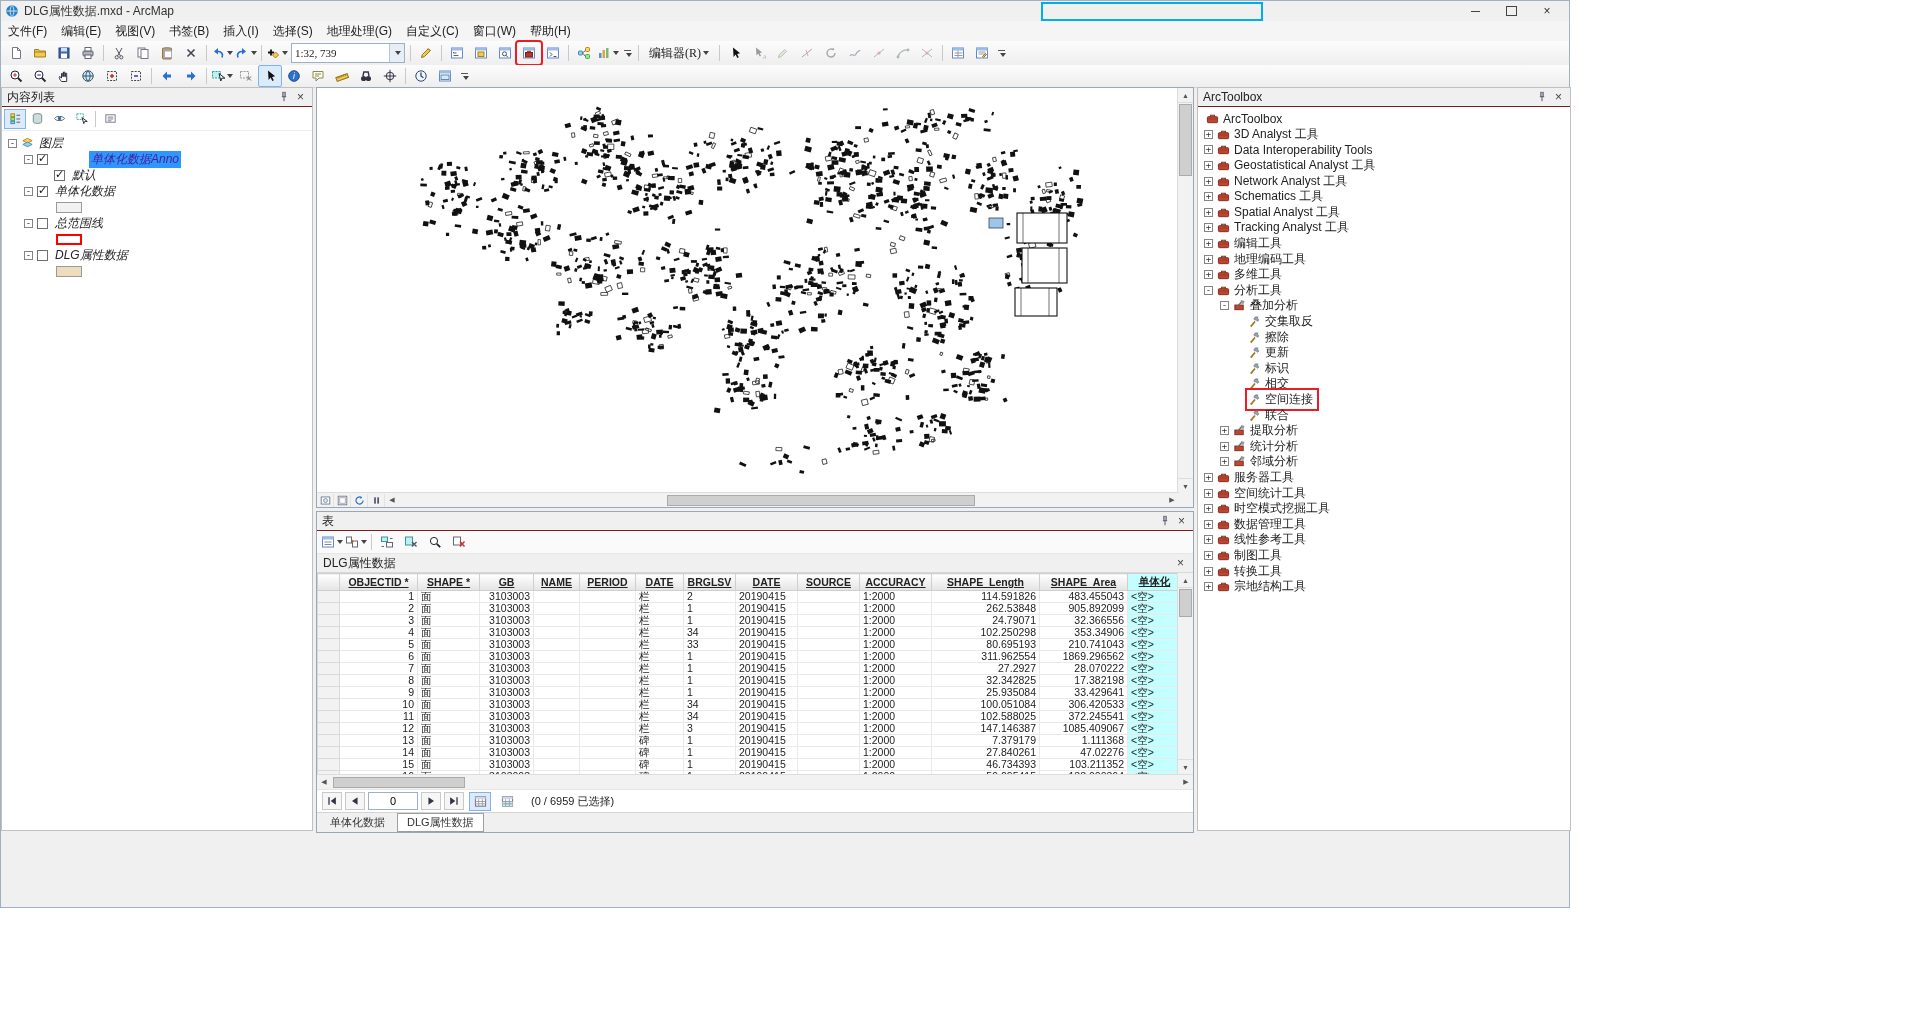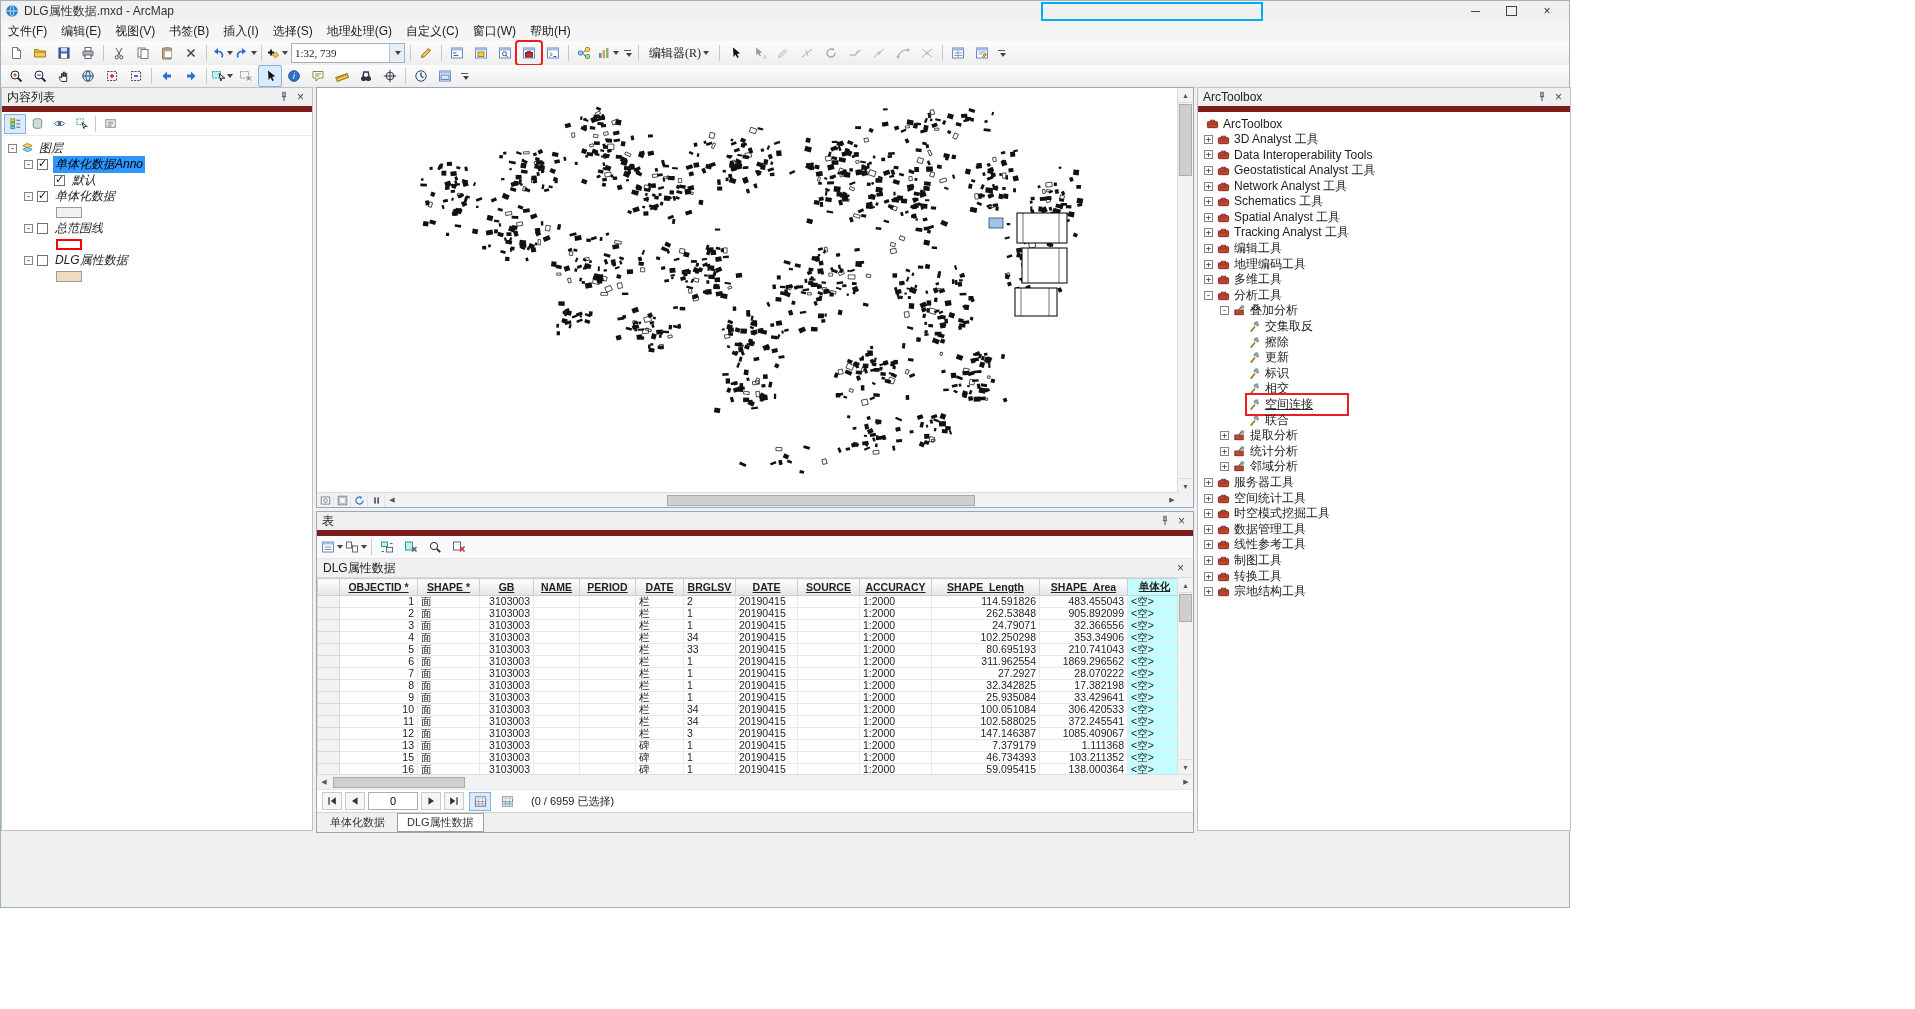--- a/index.html
+++ b/index.html
@@ -34,36 +34,36 @@
   .tsep{width:1px;height:16px;background:#c9c9c9;margin:0 3px;flex:0 0 1px;}
   .red-annot{outline:2px solid #ec1c24;outline-offset:0px;}
   .combo{display:flex;align-items:center;width:112px;height:18px;border:1px solid #9db0c4;background:#fff;font-size:11px;margin:0 2px;}
   .combo-text{flex:1;padding:0 3px;white-space:nowrap;overflow:hidden;}
   .combo-btn{width:14px;height:100%;display:flex;align-items:center;justify-content:center;background:#e8eef5;border-left:1px solid #b7c6d6;}
   .editor-btn{display:flex;align-items:center;height:20px;padding:0 6px;font-size:12px;border:1px solid transparent;}
   .overflow-btn{display:flex;flex-direction:column;align-items:center;justify-content:center;width:11px;height:20px;margin:0 2px;}
   .overflow-bar{width:7px;border-top:1px solid #555;margin-bottom:2px;}
 
   
-  .panel-header{height:18px;display:flex;align-items:center;background:#f0f0f0;border-bottom:6px solid #7f1d1d;padding:0 5px;font-size:12px;}
+  .panel-header{height:18px;display:flex;align-items:center;background:#f0f0f0;border-bottom:1px solid #7f1d1d;padding:0 5px;font-size:12px;}
   .ph-icons{margin-left:auto;display:flex;align-items:center;gap:4px;}
   .xbtn{font-size:12px;color:#444;width:13px;text-align:center;line-height:13px;}
 
   
   .toc-panel{position:absolute;left:0;top:86px;width:312px;height:744px;background:#fff;border:1px solid #c0c0c0;box-sizing:border-box;}
   .toc-toolbar{height:21px;display:flex;align-items:center;padding:1px 2px;border-bottom:1px solid #ececec;}
   .sbtn{width:20px;height:18px;display:flex;align-items:center;justify-content:center;border:1px solid transparent;}
   .sbtn.pressed{border-color:#7eb4ea;background:#dcebfc;}
   .tree{padding:4px 0 0 6px;font-size:12px;}
   .trow{display:flex;align-items:center;height:16px;white-space:nowrap;}
   .expander{flex:0 0 9px;width:9px;height:9px;border:1px solid #848484;background:#fff;color:#333;font-size:9px;line-height:7px;text-align:center;margin-right:4px;box-sizing:border-box;font-family:"DejaVu Sans Mono",monospace;}
   .chk{flex:0 0 11px;width:11px;height:11px;border:1px solid #707070;background:#fff;margin-right:5px;position:relative;box-sizing:border-box;}
   .chk.checked::after{content:"✓";position:absolute;left:0;top:-3px;font-size:11px;color:#111;}
   .lbl{padding:0 2px;font-style:italic;}
-  .lbl.sel{background:#2e96ff;color:#000000;}
+  .lbl.sel{background:#2e96ff;color:#4c1d95;margin-left:36px;}
   .swatch{display:inline-block;width:26px;height:11px;box-sizing:border-box;}
 
   
   .map-panel{position:absolute;left:315px;top:86px;width:878px;height:421px;background:#fff;border:1px solid #9aa7b8;box-sizing:border-box;overflow:hidden;}
   #map-svg{position:absolute;left:0;top:0;}
   .vscroll{position:absolute;top:0;right:0;width:15px;background:#f2f2f2;border-left:1px solid #ddd;}
   .map-panel .vscroll{bottom:14px;}
   .scrollarrow{height:14px;display:flex;align-items:center;justify-content:center;font-size:7px;color:#555;background:#f2f2f2;border-bottom:1px solid #ddd;}
   .scrollarrow.bottom{position:absolute;bottom:0;left:0;right:0;border-top:1px solid #ddd;border-bottom:none;}
   .vthumb{position:absolute;left:1px;right:1px;background:#cfcfcf;border:1px solid #aaa;}
@@ -96,21 +96,21 @@
   .table-tabs{height:19px;display:flex;align-items:center;background:#f0f0f0;border-top:1px solid #d4d4d4;padding:0 4px;font-size:11px;gap:3px;}
   .ttab{padding:1px 9px;color:#333;}
   .ttab.active{background:#fff;border:1px solid #9f9f9f;}
 
   
   .toolbox-panel{position:absolute;left:1196px;top:86px;width:374px;height:744px;background:#fff;border:1px solid #c0c0c0;box-sizing:border-box;overflow:hidden;}
   #tb-tree{padding:4px 0 0 6px;font-size:12px;}
   #tb-tree .trow{height:15.6px;}
   .tb-wrap{display:inline-flex;align-items:center;}
   .tb-label{padding:0 3px;}
-  .hl-red{outline:2px solid #ec1c24;outline-offset:1px;padding-right:30px;text-decoration:underline;}
+  .hl-red{outline:2px solid #ec1c24;outline-offset:1px;}
   #tb-tree .icon{margin-right:1px;}
 </style>
 </head>
 <body>
 
 <div class="canvas">
   <div class="window">
 
     <div class="titlebar">
       <span class="icon" id="app-icon">
@@ -2284,20 +2284,36 @@
                 <td>1</td>
                 <td>20190415</td>
                 <td></td>
                 <td>1:2000</td>
                 <td class="r">7.379179</td>
                 <td class="r">1.111368</td>
                 <td class="cyan">&lt;空&gt;</td>
               </tr>
               <tr>
                 <td class="rowsel"></td>
+                <td class="r">14</td>
+                <td>面</td>
+                <td class="r">3103003</td>
+                <td></td>
+                <td></td>
+                <td>碑</td>
+                <td>1</td>
+                <td>20190415</td>
+                <td></td>
+                <td>1:2000</td>
+                <td class="r">27.840261</td>
+                <td class="r">47.02276</td>
+                <td class="cyan">&lt;空&gt;</td>
+              </tr>
+              <tr>
+                <td class="rowsel"></td>
                 <td class="r">15</td>
                 <td>面</td>
                 <td class="r">3103003</td>
                 <td></td>
                 <td></td>
                 <td>碑</td>
                 <td>1</td>
                 <td>20190415</td>
                 <td></td>
                 <td>1:2000</td>

